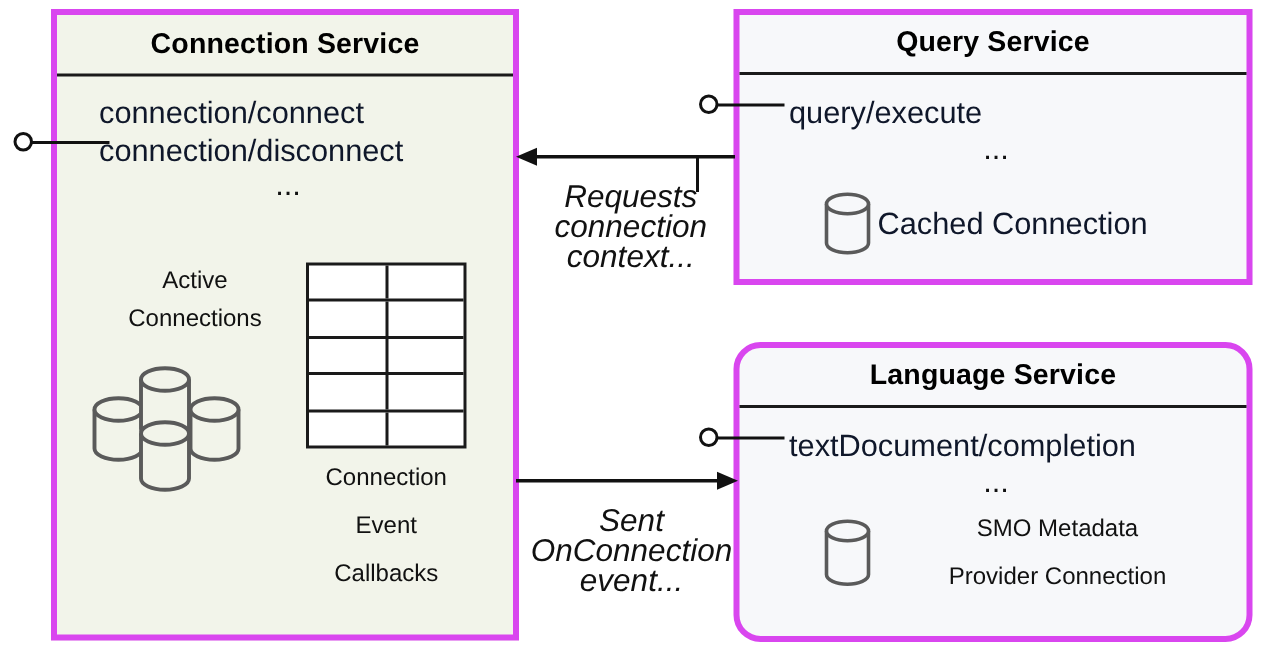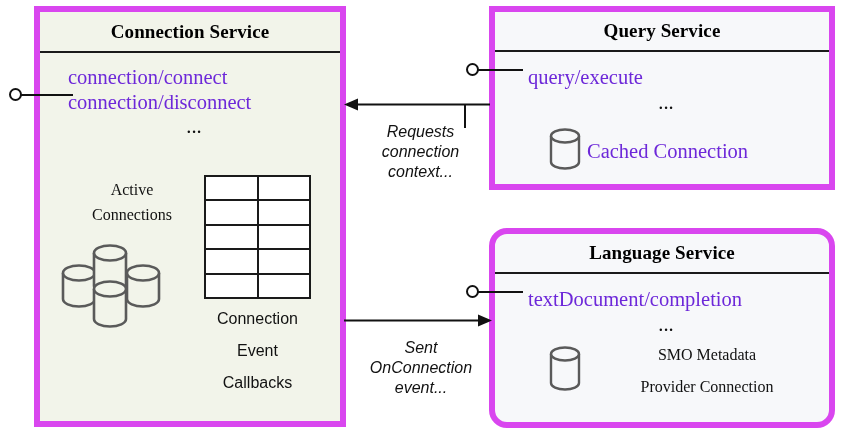--- a/index.html
+++ b/index.html
@@ -5,44 +5,44 @@
 <style>
   html,body{margin:0;padding:0;background:#ffffff;}
   body{
     font-family:"Liberation Sans","DejaVu Sans",sans-serif;
     width:846px;height:436px;position:relative;overflow:hidden;
     -webkit-font-smoothing:antialiased;
   }
   #canvas{position:absolute;left:0;top:0;width:846px;height:436px;}
 
   
-  .box{position:absolute;box-sizing:border-box;border:6px solid #d946ef;font-family:Liberation Serif, serif;}
+  .box{position:absolute;box-sizing:border-box;border:4px solid #d946ef;}
   .box.green{background:#f2f4ea;}
   .box.grey{background:#f7f8fa;}
   .box-header{
     position:absolute;left:0;top:0;right:0;
     box-sizing:border-box;
     border-bottom:2px solid #1a1a1a;
     display:flex;align-items:center;justify-content:center;
     font-weight:bold;font-size:19px;color:#000;letter-spacing:.1px;
   }
   .box-body{position:absolute;left:0;right:0;bottom:0;box-sizing:border-box;}
 
   
   .line{
-    position:absolute;color:#6d28d9;font-size:20.5px;line-height:25px;
+    position:absolute;color:#0f172a;font-size:20.5px;line-height:25px;
     white-space:nowrap;
   }
   .ctr{position:absolute;text-align:center;color:#111;font-size:16px;line-height:25px;}
   .dots{position:absolute;text-align:center;color:#111;font-size:20.5px;line-height:18px;}
 
   
   .caption{
     position:absolute;text-align:center;font-style:italic;color:#111;
-    font-size:16px;line-height:20px;
+    font-size:21px;line-height:20px;
   }
 
   
   .lolli-line{position:absolute;height:0;border-top:2.5px solid #111;}
   .lolli-ball{
     position:absolute;width:13px;height:13px;border:2.5px solid #111;
     border-radius:50%;background:#fff;box-sizing:border-box;
   }
   .stub{position:absolute;height:0;border-top:2px solid #111;}
 

